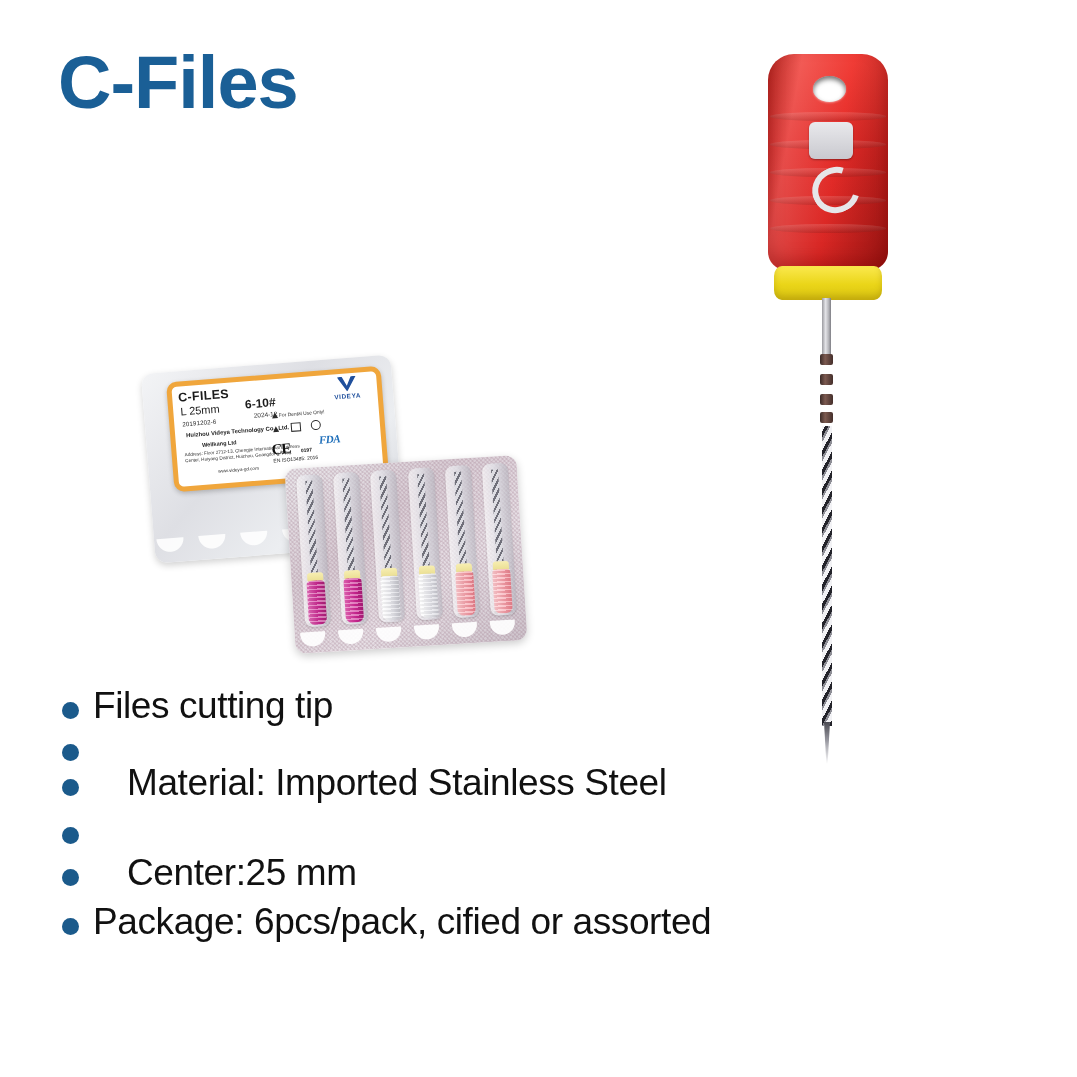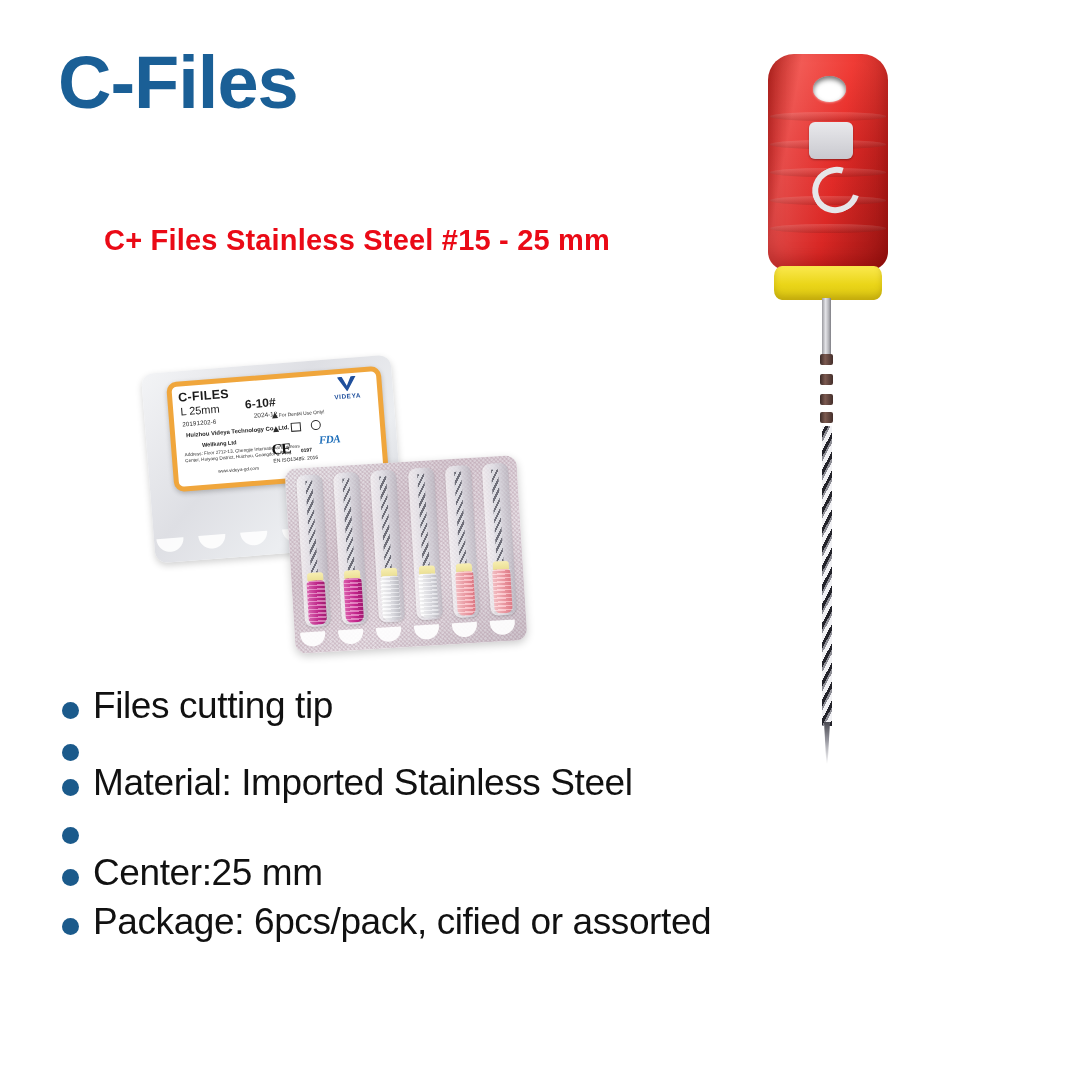--- a/index.html
+++ b/index.html
@@ -44,21 +44,21 @@
     margin-top:16px;margin-right:14px;
   }
   .btext{
     font-size:37px;line-height:1.07;color:#111111;
     font-family:"Liberation Sans", sans-serif;
     letter-spacing:-0.4px;
     white-space:pre-wrap;
   }
   .b-row-2 .btext{max-width:880px;}
   .size-val{color:#ea1018;}
-  .r-gap{margin-bottom:9px;}
+  .r-gap{margin-bottom:9px;gap:34px;}
 
   
   .instrument{position:absolute;left:754px;top:54px;width:170px;height:680px;}
   .handle{
     position:absolute;left:14px;top:0;width:120px;height:216px;
     border-radius:26px 26px 18px 18px;
     background:
       linear-gradient(100deg, rgba(0,0,0,.26) 0%, rgba(255,255,255,.20) 22%,
                       rgba(255,255,255,.05) 55%, rgba(0,0,0,.30) 100%),
       linear-gradient(#f0332c 0%, #e3201d 45%, #d41b18 100%);
@@ -290,21 +290,20 @@
       radial-gradient(circle at 208px 2px, #ffffff 12px, rgba(255,255,255,0) 13px);
     opacity:.92;
   }
 </style>
 </head>
 <body>
 
 <div class="page">
 
   <div class="main-title">C-Files</div>
-  <div class="sub-title">C+  Files Stainless Steel #15 - 25 mm</div>
 
   <div class="instrument">
     <div class="handle">
       <div class="ridge" style="top:58px"></div>
       <div class="ridge" style="top:86px"></div>
       <div class="ridge" style="top:114px"></div>
       <div class="ridge" style="top:142px"></div>
       <div class="ridge" style="top:170px"></div>
       <div class="hole"></div>
       <div class="plate"></div>

